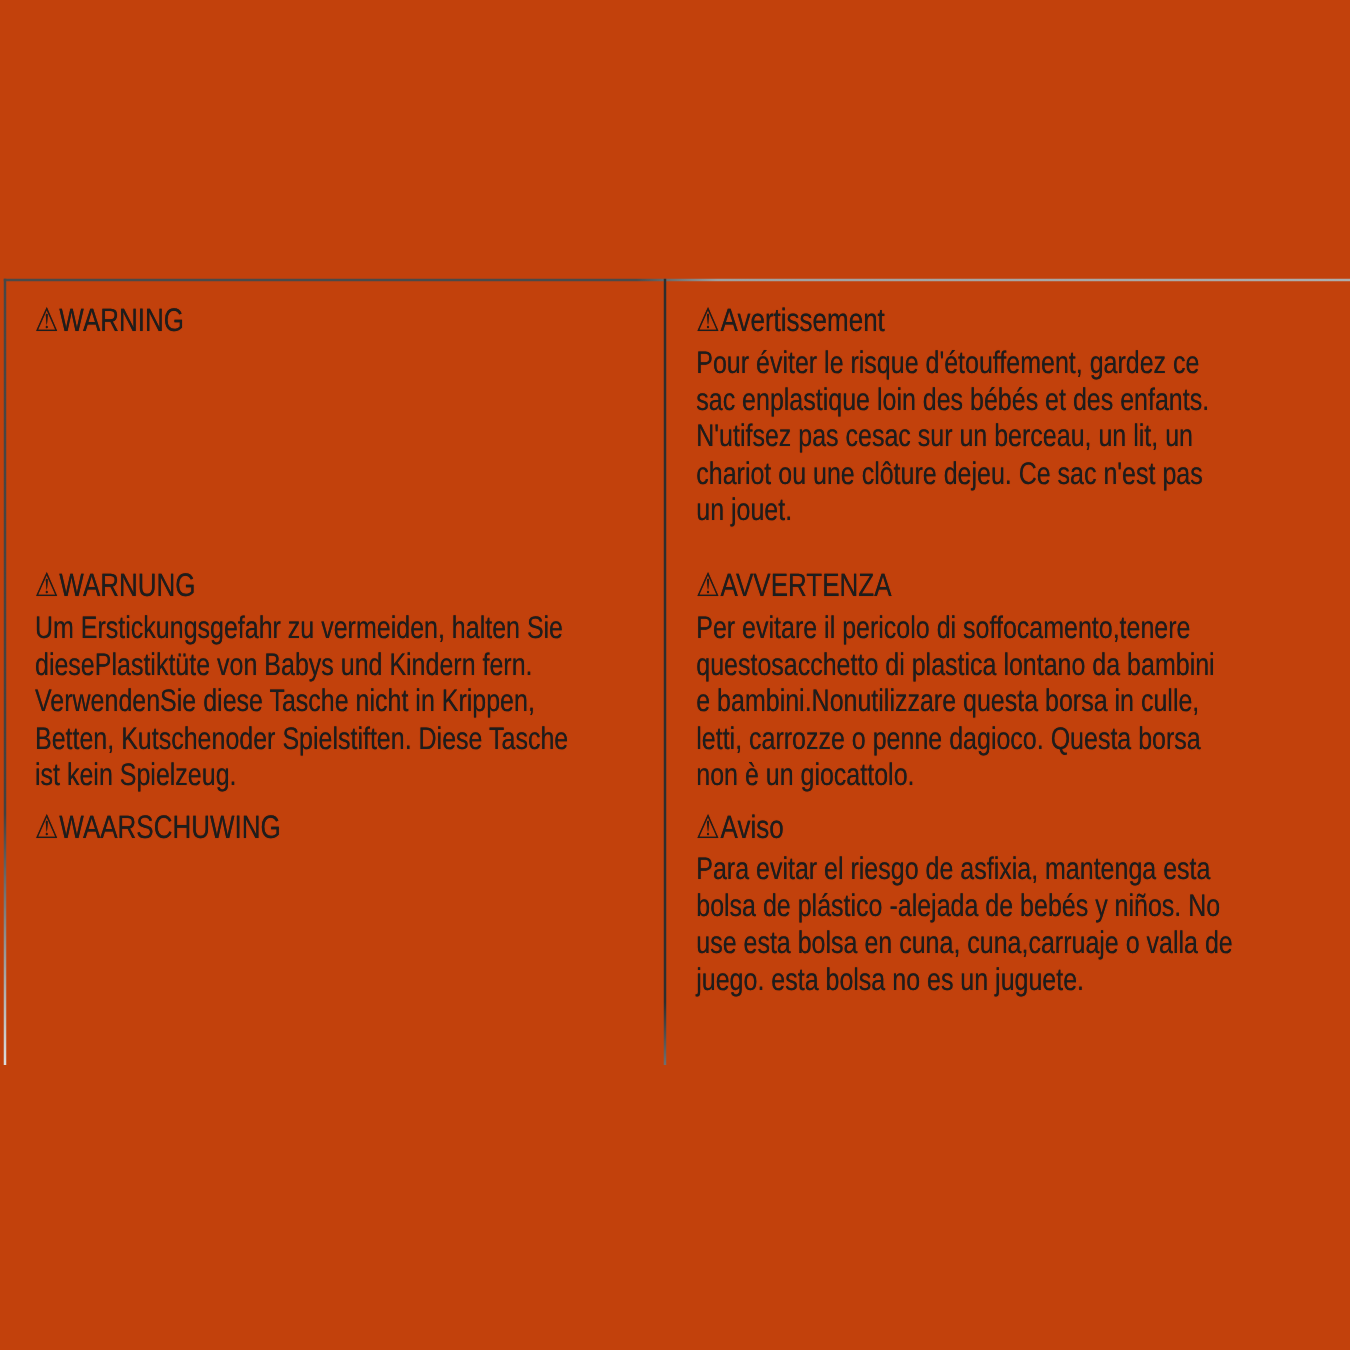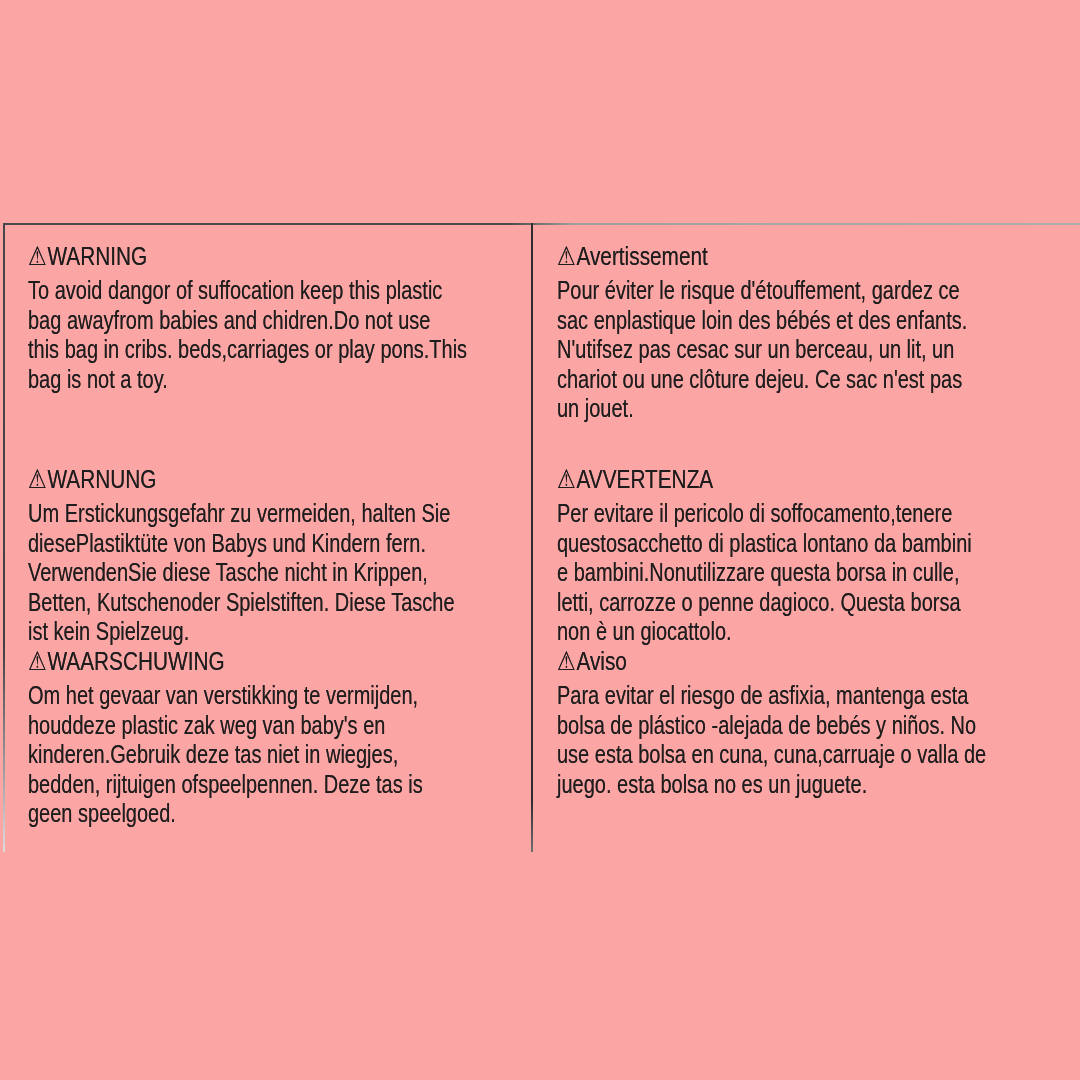--- a/index.html
+++ b/index.html
@@ -1,30 +1,30 @@
 <!DOCTYPE html>
 <html><head>
 <meta charset="utf-8">
 <style>
   html,body{margin:0;padding:0;background:#ffffff;}
   .canvas{
-    position:relative;width:1080px;height:1080px;background:#fca5a5;overflow:hidden;
+    position:relative;width:1080px;height:1080px;background:#c2410c;overflow:hidden;
     font-family:"Liberation Sans","DejaVu Sans",sans-serif;color:#1d1d1d;
   }
   
   .rule-top{position:absolute;left:3px;top:223px;width:1077px;height:2px;
     background:linear-gradient(to right,#4a4a4a 0%,#4a4a4a 47%,#9f9f9f 53%,#adadad 100%);}
   .rule-left{position:absolute;left:3px;top:223px;width:2px;height:629px;
     background:linear-gradient(to bottom,#474747 0%,#414141 68%,#dddddd 100%);}
   .rule-divider{position:absolute;left:531px;top:223px;width:2px;height:629px;
     background:linear-gradient(to bottom,#2e2e2e 0%,#2e2e2e 92%,#6f6f6f 100%);}
 
   .warning-section{position:absolute;}
   .row-1{top:241px}
-  .row-2{top:464px}
+  .row-2{top:453px}
   .row-3{top:646px}
   .col-left-sec{left:28px}
   .col-right-sec{left:557px}
 
   .heading{
     font-size:26px;line-height:30px;margin:0 0 5px 0;white-space:nowrap;
     transform:scaleX(0.8);transform-origin:0 50%;
     text-shadow:0 0 0.6px rgba(0,0,0,0.65);
   }
   .heading .tri{padding-right:1px;}
@@ -40,51 +40,38 @@
 <div class="canvas">
 
   <div class="rule-top"></div>
   <div class="rule-left"></div>
   <div class="rule-divider"></div>
 
   <section class="warning-section row-1 col-left-sec">
     <div class="heading">
       <span class="tri">⚠</span><span>WARNING</span>
     </div>
-    <div class="body">
-      <div class="line">To avoid dangor of suffocation keep this plastic</div>
-      <div class="line">bag awayfrom babies and chidren.Do not use</div>
-      <div class="line">this bag in cribs. beds,carriages or play pons.This</div>
-      <div class="line">bag is not a toy.</div>
-    </div>
   </section>
 
   <section class="warning-section row-2 col-left-sec">
     <div class="heading">
       <span class="tri">⚠</span><span>WARNUNG</span>
     </div>
     <div class="body">
       <div class="line">Um Erstickungsgefahr zu vermeiden, halten Sie</div>
       <div class="line">diesePlastiktüte von Babys und Kindern fern.</div>
       <div class="line">VerwendenSie diese Tasche nicht in Krippen,</div>
       <div class="line">Betten, Kutschenoder Spielstiften. Diese Tasche</div>
       <div class="line">ist kein Spielzeug.</div>
     </div>
   </section>
 
   <section class="warning-section row-3 col-left-sec">
     <div class="heading">
       <span class="tri">⚠</span><span>WAARSCHUWING</span>
-    </div>
-    <div class="body">
-      <div class="line">Om het gevaar van verstikking te vermijden,</div>
-      <div class="line">houddeze plastic zak weg van baby's en</div>
-      <div class="line">kinderen.Gebruik deze tas niet in wiegjes,</div>
-      <div class="line">bedden, rijtuigen ofspeelpennen. Deze tas is</div>
-      <div class="line">geen speelgoed.</div>
     </div>
   </section>
 
   <section class="warning-section row-2 col-right-sec">
     <div class="heading">
       <span class="tri">⚠</span><span>AVVERTENZA</span>
     </div>
     <div class="body">
       <div class="line">Per evitare il pericolo di soffocamento,tenere</div>
       <div class="line">questosacchetto di plastica lontano da bambini</div>

